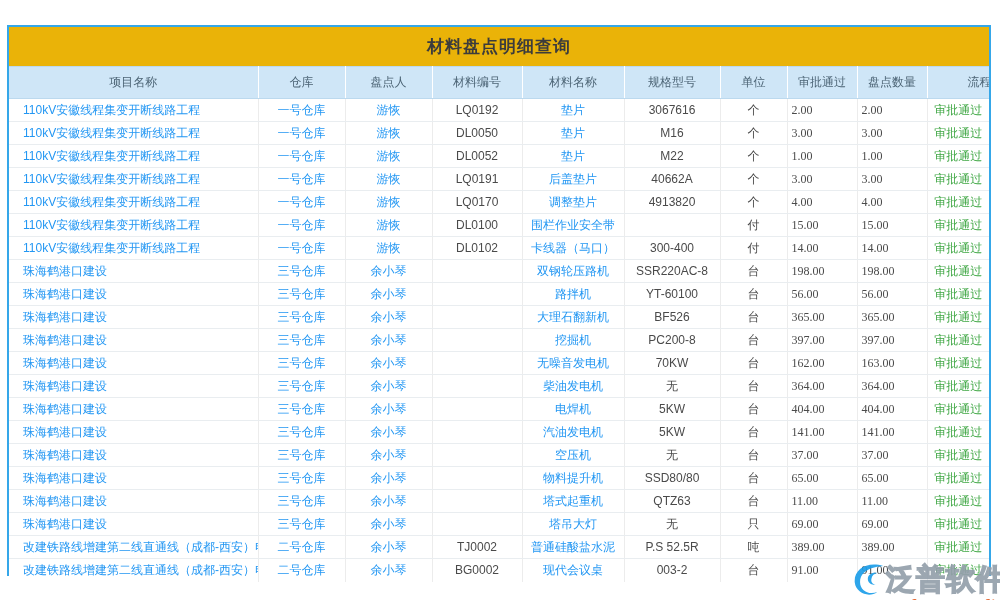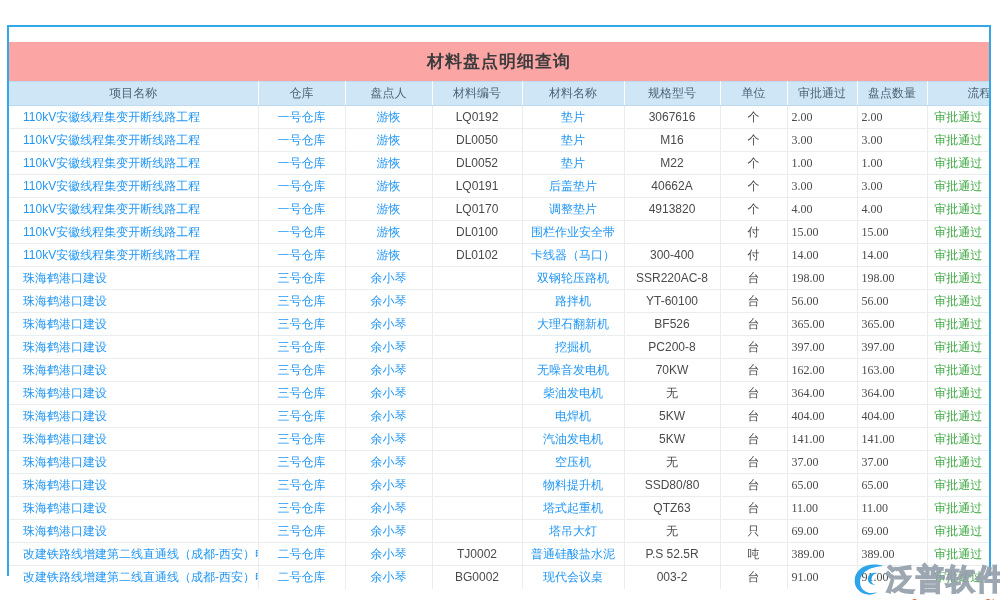--- a/index.html
+++ b/index.html
@@ -4,26 +4,26 @@
 <style>
   * { margin:0; padding:0; box-sizing:border-box; }
   html,body { width:1000px; height:600px; background:#ffffff; overflow:hidden;
               font-family:"Liberation Sans","DejaVu Sans",sans-serif; }
 
   .panel {
     position:absolute; left:7px; top:25px; width:984px; height:551px;
     border:2px solid #35a7e9; background:#ffffff;
   }
 
-  .title-bar { height:39px; display:flex; align-items:center; justify-content:center; background:#fca5a5;margin-top:15px; }
+  .title-bar { height:39px; display:flex; align-items:center; justify-content:center; background:#eab308; }
   .title-bar h1 { font-size:17px; font-weight:bold; color:#3c3c3c; letter-spacing:1px; }
 
   table.grid { width:100%; border-collapse:collapse; table-layout:fixed; }
   .grid th {
-    height:24px; background:#cfe6f7; color:#4d6576; font-weight:normal; font-size:12px;
+    height:32px; background:#cfe6f7; color:#4d6576; font-weight:normal; font-size:12px;
     text-align:center; border-right:1px solid #ffffff; border-top:1px solid #bcd9ee;
     border-bottom:1px solid #bcd9ee; overflow:hidden; white-space:nowrap;
   }
   .grid th:last-child { border-right:none;padding-left:40px; }
   .grid td {
     height:23px; font-size:12px; color:#4a4a4a; background:#ffffff;
     border-right:1px solid #ececec; border-bottom:1px solid #e9edf0;
     overflow:hidden; white-space:nowrap; text-overflow:clip; padding:0 4px;
   }
   .grid td:last-child { border-right:none; }

